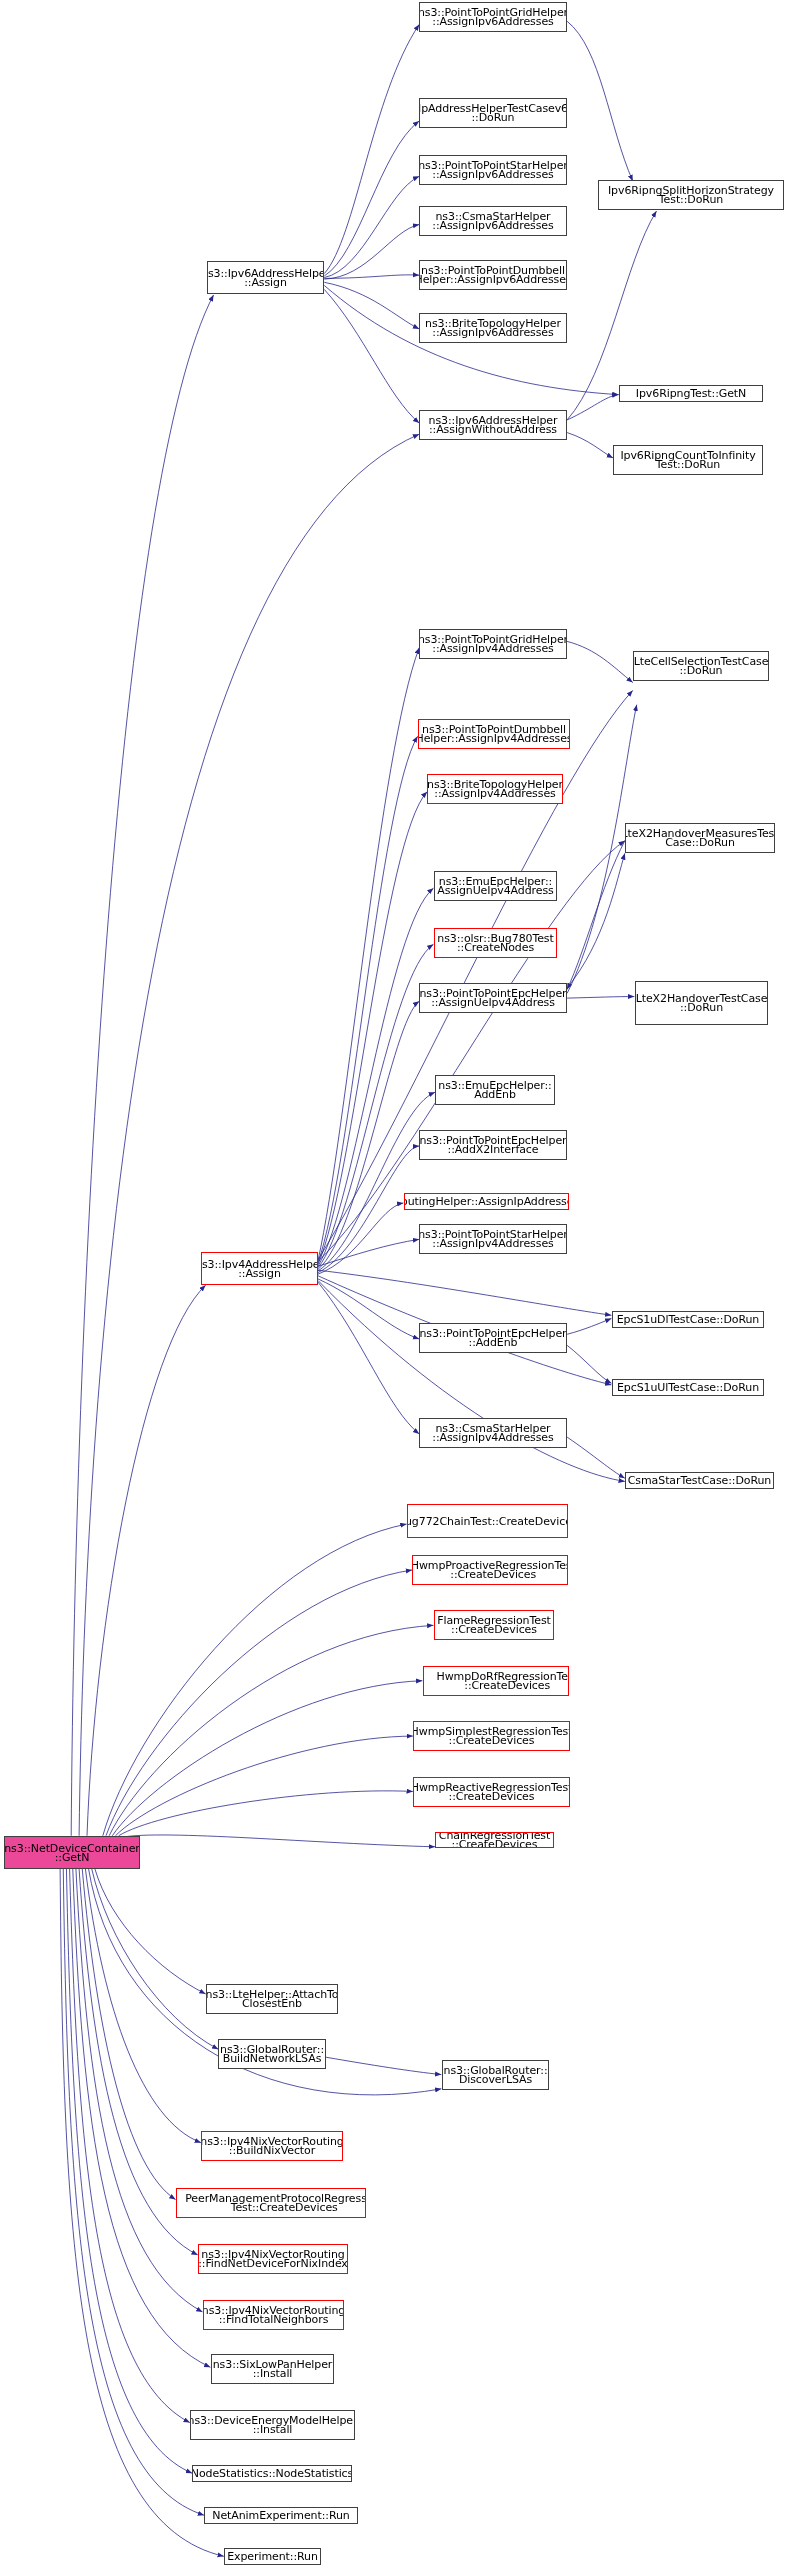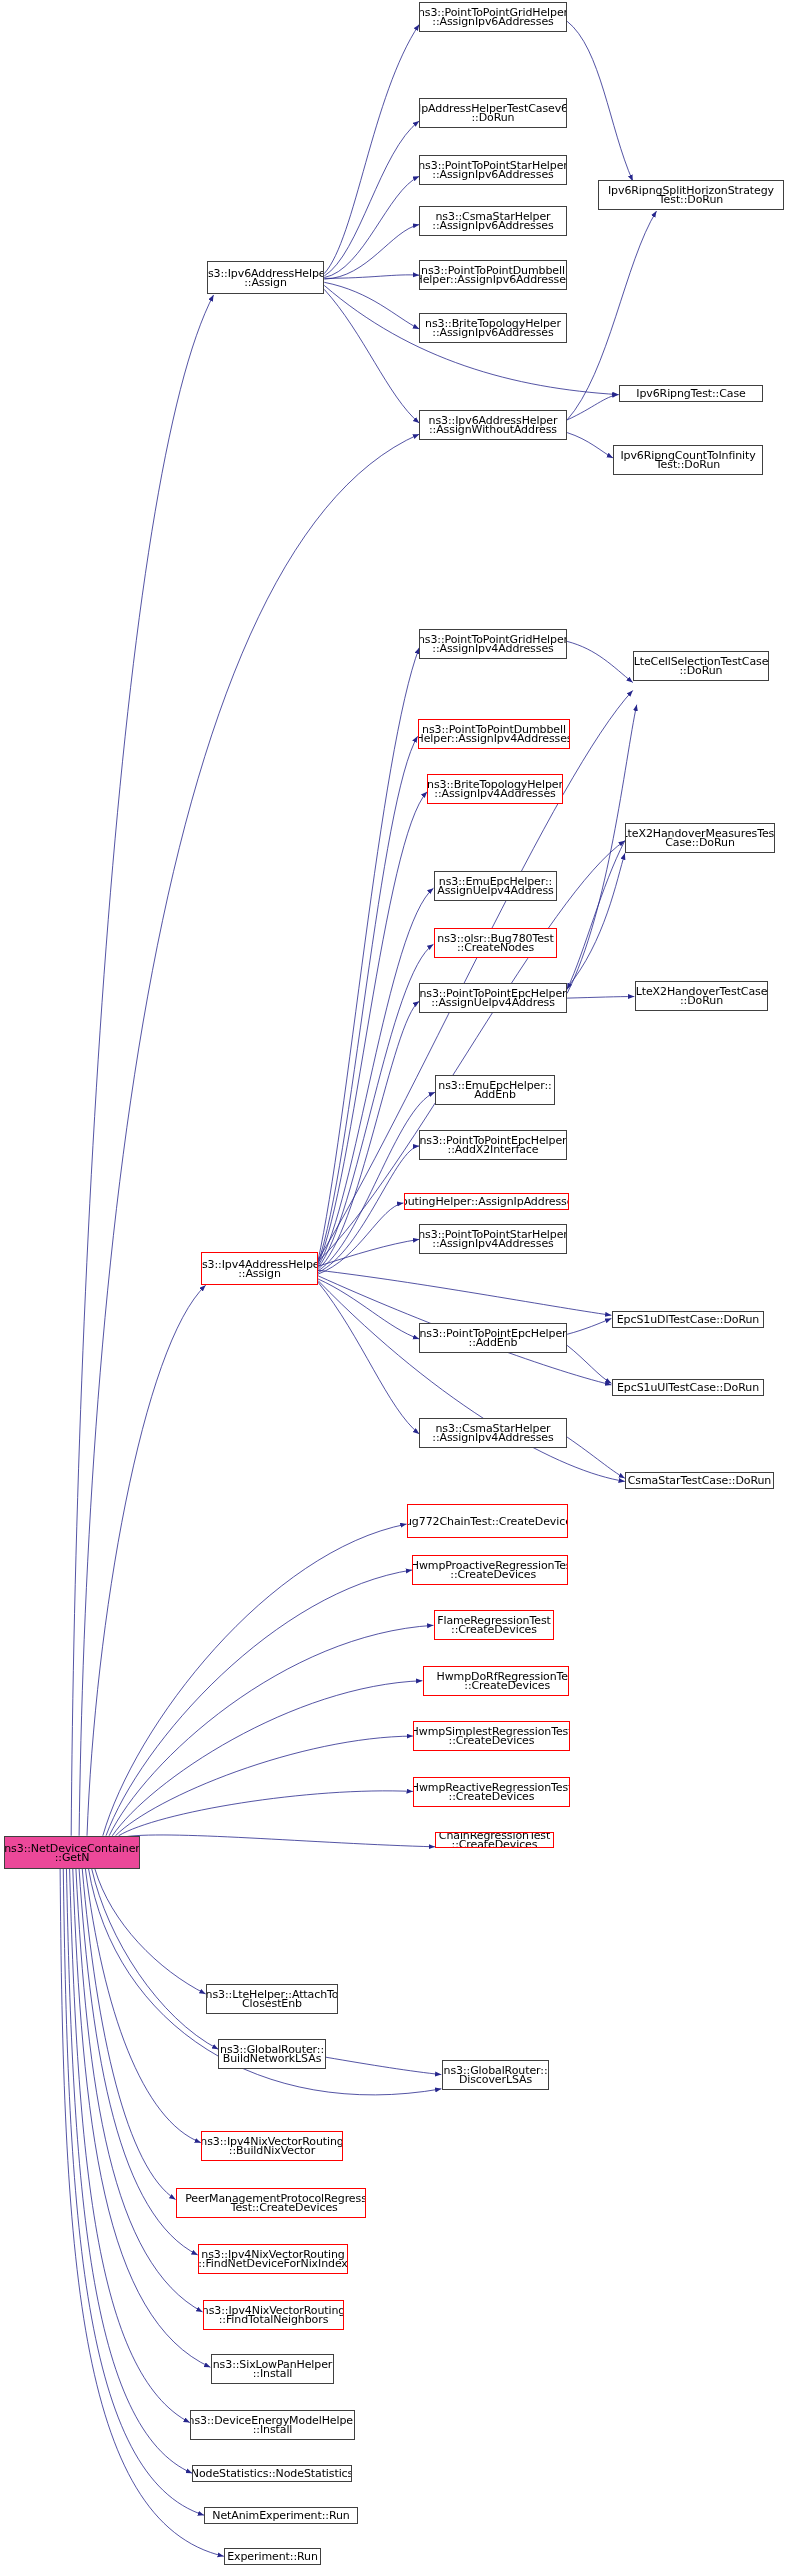--- a/index.html
+++ b/index.html
@@ -111,21 +111,21 @@
       <div class="node" style="left: 419px; top: 260px; width: 148px; height: 30px;"><span>ns3::PointToPointDumbbell
 Helper::AssignIpv6Addresses</span></div>
       <div class="node" style="left: 419px; top: 313px; width: 148px; height: 30px;"><span>ns3::BriteTopologyHelper
 ::AssignIpv6Addresses</span></div>
       <div class="node" style="left: 207px; top: 261px; width: 117px; height: 33px;"><span>ns3::Ipv6AddressHelper
 ::Assign</span></div>
       <div class="node" style="left: 419px; top: 410px; width: 148px; height: 30px;"><span>ns3::Ipv6AddressHelper
 ::AssignWithoutAddress</span></div>
       <div class="node" style="left: 598px; top: 180px; width: 186px; height: 30px;"><span>Ipv6RipngSplitHorizonStrategy
 Test::DoRun</span></div>
-      <div class="node" style="left: 619px; top: 385px; width: 144px; height: 17.4px;"><span>Ipv6RipngTest::Case</span></div>
+      <div class="node" style="left: 619px; top: 385px; width: 144px; height: 17.4px;"><span>Ipv6RipngTest::GetN</span></div>
       <div class="node" style="left: 613px; top: 445px; width: 150px; height: 30px;"><span>Ipv6RipngCountToInfinity
 Test::DoRun</span></div>
       <div class="node" style="left: 419px; top: 629px; width: 148px; height: 30px;"><span>ns3::PointToPointGridHelper
 ::AssignIpv4Addresses</span></div>
       <div class="node red" style="left: 418px; top: 719px; width: 152px; height: 30px;"><span>ns3::PointToPointDumbbell
 Helper::AssignIpv4Addresses</span></div>
       <div class="node red" style="left: 427px; top: 774px; width: 136px; height: 30px;"><span>ns3::BriteTopologyHelper
 ::AssignIpv4Addresses</span></div>
       <div class="node" style="left: 434px; top: 871px; width: 123px; height: 30px;"><span>ns3::EmuEpcHelper::
 AssignUeIpv4Address</span></div>
@@ -143,21 +143,21 @@
       <div class="node red" style="left: 201px; top: 1252px; width: 117px; height: 33px;"><span>ns3::Ipv4AddressHelper
 ::Assign</span></div>
       <div class="node" style="left: 419px; top: 1323px; width: 148px; height: 30px;"><span>ns3::PointToPointEpcHelper
 ::AddEnb</span></div>
       <div class="node" style="left: 419px; top: 1418px; width: 148px; height: 30px;"><span>ns3::CsmaStarHelper
 ::AssignIpv4Addresses</span></div>
       <div class="node" style="left: 633px; top: 651px; width: 136px; height: 30px;"><span>LteCellSelectionTestCase
 ::DoRun</span></div>
       <div class="node" style="left: 625px; top: 823px; width: 150px; height: 30px;"><span>LteX2HandoverMeasuresTest
 Case::DoRun</span></div>
-      <div class="node" style="left: 635px; top: 981px; width: 133px; height: 30px;"><span>LteX2HandoverTestCase
+      <div class="node" style="left: 635px; top: 981px; width: 133px; height: 44px;"><span>LteX2HandoverTestCase
 ::DoRun</span></div>
       <div class="node" style="left: 612px; top: 1311px; width: 152px; height: 17.4px;"><span>EpcS1uDlTestCase::DoRun</span></div>
       <div class="node" style="left: 612px; top: 1379px; width: 152px; height: 17.4px;"><span>EpcS1uUlTestCase::DoRun</span></div>
       <div class="node" style="left: 625px; top: 1472px; width: 149px; height: 17.4px;"><span>CsmaStarTestCase::DoRun</span></div>
       <div class="node red" style="left: 407px; top: 1504px; width: 161px; height: 34px;"><span>Bug772ChainTest::CreateDevices</span></div>
       <div class="node red" style="left: 412px; top: 1555px; width: 156px; height: 30px; padding-left: 8px;"><span>HwmpProactiveRegressionTest
 ::CreateDevices</span></div>
       <div class="node red" style="left: 434px; top: 1610px; width: 120px; height: 30px;"><span>FlameRegressionTest
 ::CreateDevices</span></div>
       <div class="node red" style="left: 423px; top: 1666px; width: 146px; height: 30px; padding-left: 24px;"><span>HwmpDoRfRegressionTest

